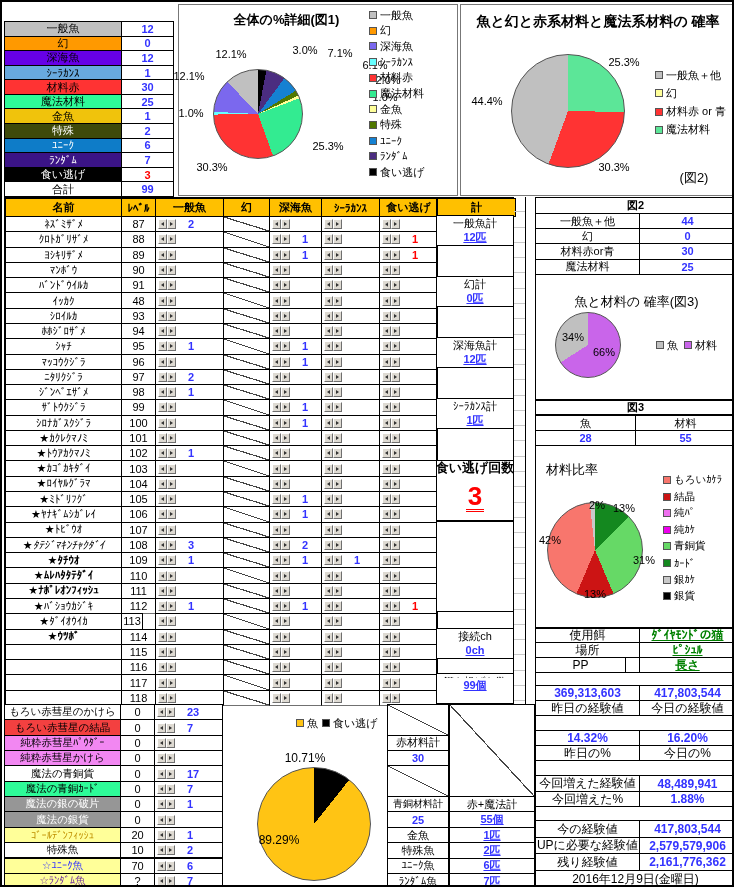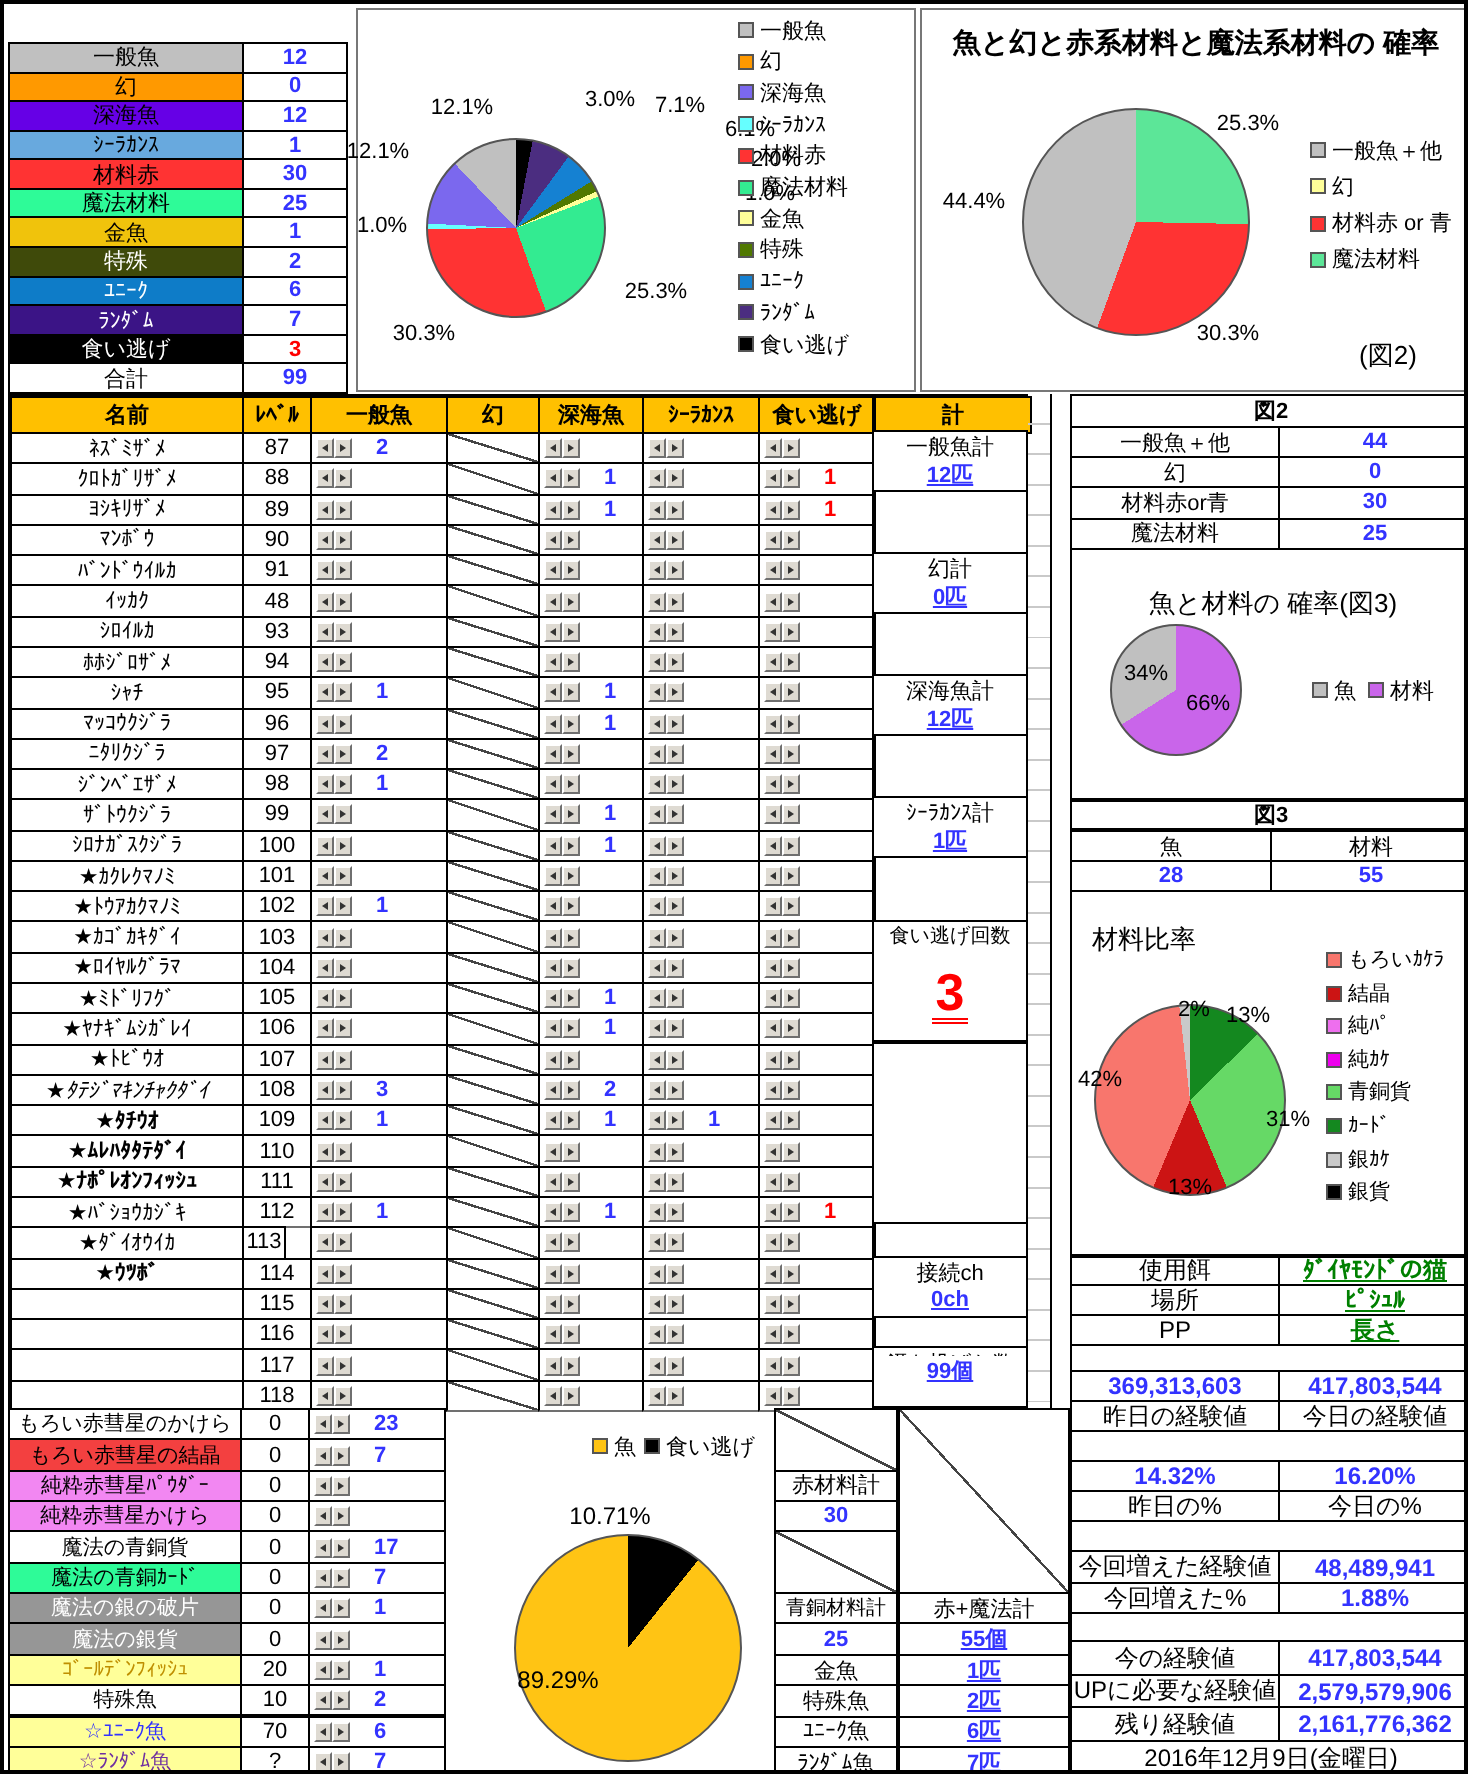--- a/index.html
+++ b/index.html
@@ -57,20 +57,21 @@
       <div class="cell blue" style="position: absolute; left: 119px; top: 135.64px; width: 53px; height: 15.6px;">6</div>
       <div class="cell" style="position: absolute; left: 2px; top: 150.22px; width: 118px; height: 15.6px; background: rgb(59, 20, 134); color: rgb(255, 255, 255);">ﾗﾝﾀﾞﾑ</div>
       <div class="cell blue" style="position: absolute; left: 119px; top: 150.22px; width: 53px; height: 15.6px;">7</div>
       <div class="cell" style="position: absolute; left: 2px; top: 164.8px; width: 118px; height: 15.6px; background: rgb(0, 0, 0); color: rgb(255, 255, 255);">食い逃げ</div>
       <div class="cell red" style="position: absolute; left: 119px; top: 164.8px; width: 53px; height: 15.6px;">3</div>
       <div class="cell" style="position: absolute; left: 2px; top: 179.38px; width: 118px; height: 15.6px; background: rgb(255, 255, 255); color: rgb(0, 0, 0);">合計</div>
       <div class="cell blue" style="position: absolute; left: 119px; top: 179.38px; width: 53px; height: 15.6px;">99</div>
     </div>
 
   <div class="chartbox" id="chart1box" style="left:176px;top:2px;width:280px;height:192px;">
+    <div class="ctitle" style="left:0;top:6px;width:215px;">全体の%詳細(図1)</div>
   <div class="pie" style="position: absolute; left: 34px; top: 64px; width: 90px; height: 90px; background: conic-gradient(rgb(0, 0, 0) 0deg, rgb(0, 0, 0) 10.8deg, rgb(75, 45, 128) 10.8deg, rgb(75, 45, 128) 36.36deg, rgb(21, 129, 210) 36.36deg, rgb(21, 129, 210) 58.32deg, rgb(80, 120, 0) 58.32deg, rgb(80, 120, 0) 65.52deg, rgb(255, 255, 153) 65.52deg, rgb(255, 255, 153) 69.12deg, rgb(51, 235, 145) 69.12deg, rgb(51, 235, 145) 160.2deg, rgb(255, 51, 51) 160.2deg, rgb(255, 51, 51) 269.28deg, rgb(102, 255, 255) 269.28deg, rgb(102, 255, 255) 272.88deg, rgb(123, 104, 238) 272.88deg, rgb(123, 104, 238) 316.44deg, rgb(192, 192, 192) 316.44deg, rgb(192, 192, 192) 360deg);"></div>
       <div class="plabel" style="position: absolute; left: 52px; top: 49px;">12.1%</div>
       <div class="plabel" style="position: absolute; left: 126px; top: 45px;">3.0%</div>
       <div class="plabel" style="position: absolute; left: 161px; top: 48px;">7.1%</div>
       <div class="plabel" style="position: absolute; left: 196px; top: 60px;">6.1%</div>
       <div class="plabel" style="position: absolute; left: 209px; top: 75px;">2.0%</div>
       <div class="plabel" style="position: absolute; left: 206px; top: 92px;">1.0%</div>
       <div class="plabel" style="position: absolute; left: 149px; top: 141px;">25.3%</div>
       <div class="plabel" style="position: absolute; left: 33px; top: 162px;">30.3%</div>
       <div class="plabel" style="position: absolute; left: 12px; top: 108px;">1.0%</div>
@@ -1567,21 +1568,21 @@
       </div>
       <div class="abs" style="position: absolute; left: 434px; top: 335.2px; width: 78px; height: 31px; border: 1px solid rgb(0, 0, 0); background: rgb(255, 255, 255); box-sizing: border-box;">
         <div class="cell nob" style="position: absolute; left: 0px; top: 0px; width: 76px; height: 15px; font-size: 11px;">深海魚計</div>
         <div class="cell nob blue u" style="position: absolute; left: 0px; top: 14px; width: 76px; height: 15px;">12匹</div>
       </div>
       <div class="abs" style="position: absolute; left: 434px; top: 396.4px; width: 78px; height: 31px; border: 1px solid rgb(0, 0, 0); background: rgb(255, 255, 255); box-sizing: border-box;">
         <div class="cell nob" style="position: absolute; left: 0px; top: 0px; width: 76px; height: 15px; font-size: 11px;">ｼｰﾗｶﾝｽ計</div>
         <div class="cell nob blue u" style="position: absolute; left: 0px; top: 14px; width: 76px; height: 15px;">1匹</div>
       </div>
       <div class="abs" style="position: absolute; left: 434px; top: 457.5px; width: 78px; height: 61px; border: 1px solid rgb(0, 0, 0); background: rgb(255, 255, 255); box-sizing: border-box;">
-        <div class="cell nob" style="position: absolute; left: 0px; top: 0px; width: 76px; height: 15px; font-size: 10px;">食い逃げ回数</div>
+        <div class="cell nob" style="position: absolute; left: 0px; top: 0px; width: 76px; height: 15px; font-size: 13px; font-weight: bold;">食い逃げ回数</div>
         <div class="cell nob" style="position: absolute; left: 0px; top: 15px; width: 76px; height: 43px;">
           <div class="big3">3</div>
         </div>
       </div>
       <div class="abs" style="position: absolute; left: 434px; top: 518.6px; width: 78px; height: 91px; border: 1px solid rgb(0, 0, 0); background: rgb(255, 255, 255); box-sizing: border-box;"></div>
       <div class="abs" style="position: absolute; left: 434px; top: 625.6px; width: 78px; height: 31px; border: 1px solid rgb(0, 0, 0); background: rgb(255, 255, 255); box-sizing: border-box;">
         <div class="cell nob" style="position: absolute; left: 0px; top: 0px; width: 76px; height: 15px;">接続ch</div>
         <div class="cell nob blue u" style="position: absolute; left: 0px; top: 14px; width: 76px; height: 15px;">0ch</div>
       </div>
       <div class="abs" style="position: absolute; left: 434px; top: 671.4px; width: 78px; height: 31px; border: 1px solid rgb(0, 0, 0); background: rgb(255, 255, 255); box-sizing: border-box;">
@@ -1861,21 +1862,21 @@
         <div class="lsq" style="background: rgb(0, 0, 0);"></div>
         <div class="ltx">銀貨</div>
       </div>
     </div>
 
   <div id="infotable">
       <div class="cell" style="position: absolute; left: 533px; top: 626px; width: 105px; height: 15px; font-size: 12px;">使用餌</div>
       <div class="cell green u" style="position: absolute; left: 637px; top: 626px; width: 97px; height: 15px; font-size: 12px;">ﾀﾞｲﾔﾓﾝﾄﾞの猫</div>
       <div class="cell" style="position: absolute; left: 533px; top: 640px; width: 105px; height: 16px; font-size: 12px;">場所</div>
       <div class="cell green u" style="position: absolute; left: 637px; top: 640px; width: 97px; height: 16px; font-size: 12px;">ﾋﾟｼｭﾙ</div>
-      <div class="cell" style="position: absolute; left: 533px; top: 655px; width: 105px; height: 16px; font-size: 12px;">PP</div>
+      <div class="cell" style="position: absolute; left: 533px; top: 655px; width: 91px; height: 16px; font-size: 12px;">PP</div>
       <div class="cell green u" style="position: absolute; left: 637px; top: 655px; width: 97px; height: 16px; font-size: 12px;">長さ</div>
       <div class="cell" style="position: absolute; left: 533px; top: 670px; width: 201px; height: 14px;"></div>
       <div class="cell blue" style="position: absolute; left: 533px; top: 683px; width: 105px; height: 16px; font-size: 12px;">369,313,603</div>
       <div class="cell blue" style="position: absolute; left: 637px; top: 683px; width: 97px; height: 16px; font-size: 12px;">417,803,544</div>
       <div class="cell" style="position: absolute; left: 533px; top: 698px; width: 105px; height: 16px; font-size: 12px;">昨日の経験値</div>
       <div class="cell" style="position: absolute; left: 637px; top: 698px; width: 97px; height: 16px; font-size: 12px;">今日の経験値</div>
       <div class="cell" style="position: absolute; left: 533px; top: 713px; width: 201px; height: 16px;"></div>
       <div class="cell blue" style="position: absolute; left: 533px; top: 728px; width: 105px; height: 16px; font-size: 12px;">14.32%</div>
       <div class="cell blue" style="position: absolute; left: 637px; top: 728px; width: 97px; height: 16px; font-size: 12px;">16.20%</div>
       <div class="cell" style="position: absolute; left: 533px; top: 743px; width: 105px; height: 16px; font-size: 12px;">昨日の%</div>

